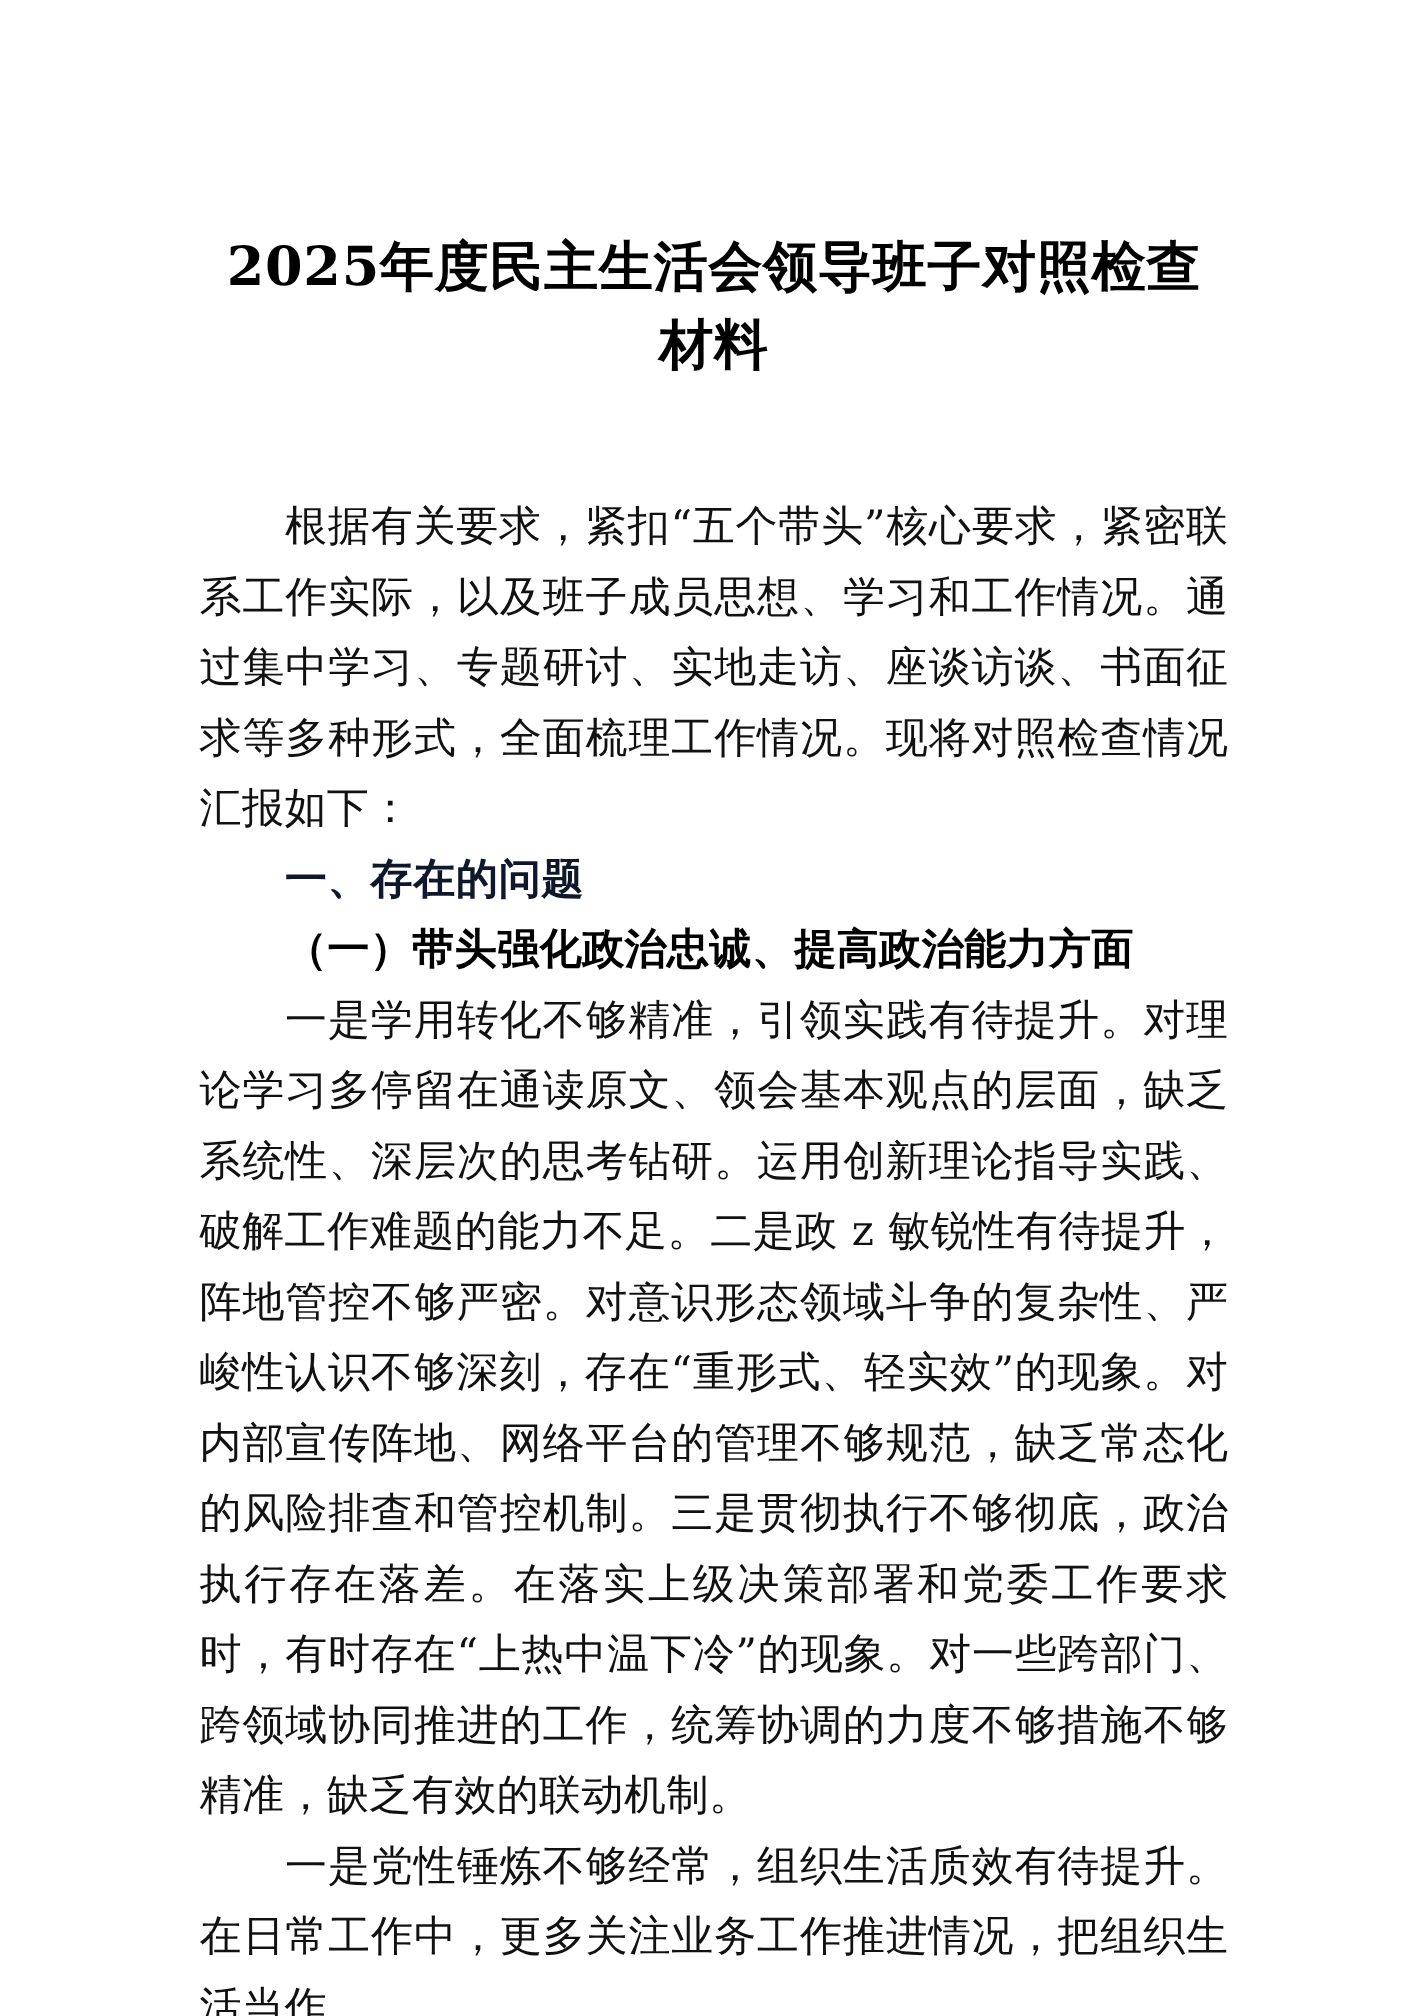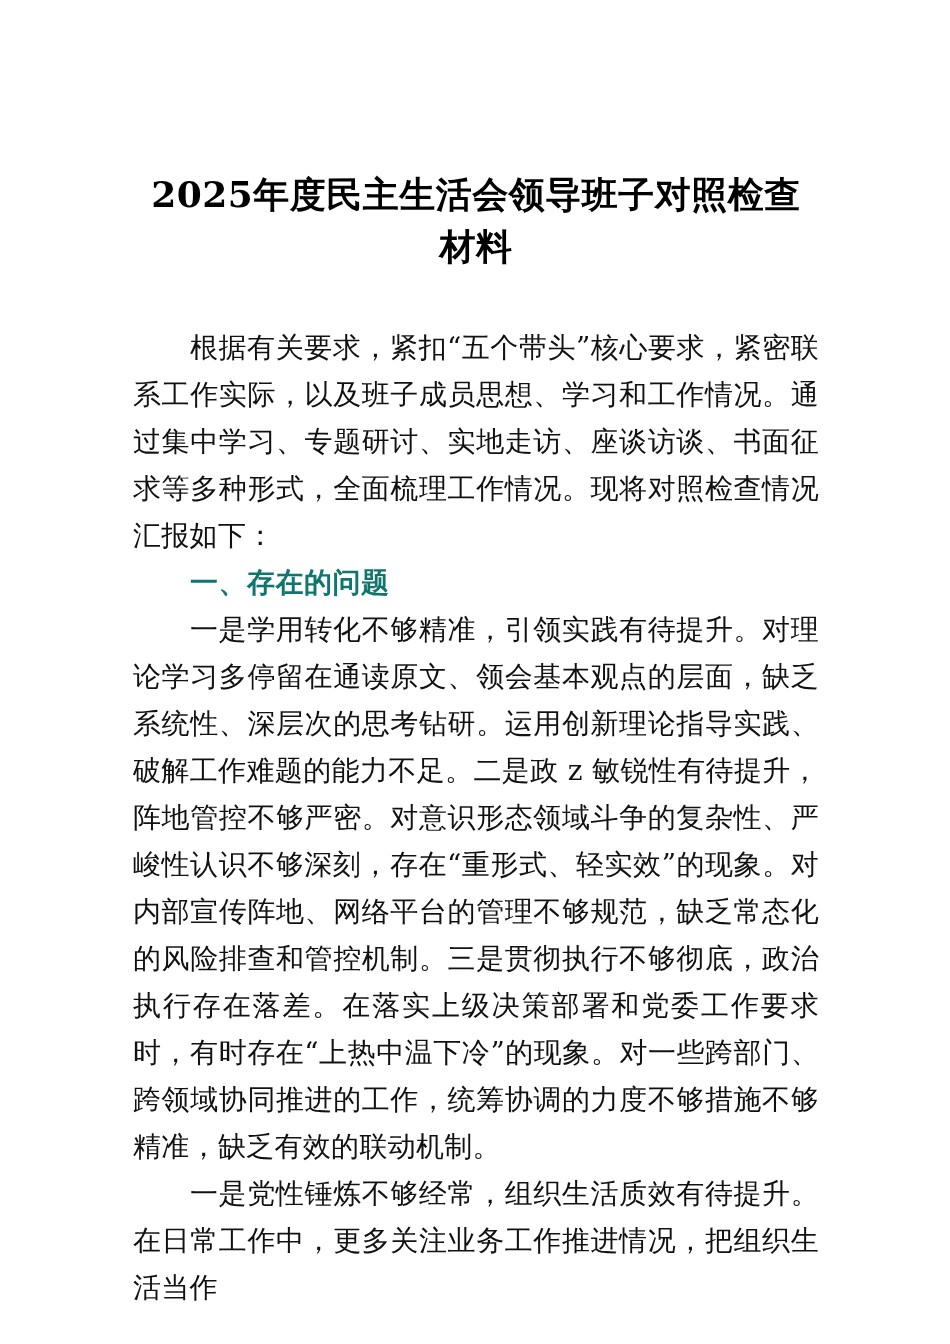--- a/index.html
+++ b/index.html
@@ -34,53 +34,53 @@
   }
 
   
   .doc-title {
     font-family: "DejaVu Serif", "Liberation Serif", serif;
     font-weight: bold;
     font-size: 36px;
     line-height: 52px;
     text-align: center;
     letter-spacing: 0.5px;
-    margin: 16px;
+    margin: 0;
     padding-top: 152px;
     color: #000000;
     text-rendering: optimizeLegibility;
   }
 
   
   .para {
     font-family: "DejaVu Serif", "Liberation Serif", serif;
     font-size: 28px;
     line-height: 47px;
     text-align: justify;
     text-justify: inter-ideograph;
     text-indent: 57px;
     margin: 0;
     letter-spacing: 0.3px;
     color: #111111;
   }
 
   .para.first-body {
-    margin-top: 52px;
+    margin-top: 71px;
   }
 
   
   .h1-heading {
     font-family: "DejaVu Sans", "Liberation Sans", sans-serif;
     font-weight: bold;
     font-size: 28px;
     line-height: 47px;
     text-indent: 57px;
     margin: 0;
     letter-spacing: 0.5px;
-    color: #0f766e;
+    color: #0f172a;
   }
 
   
   .h2-heading {
     font-family: "DejaVu Serif", "Liberation Serif", serif;
     font-weight: bold;
     font-size: 28px;
     line-height: 47px;
     text-indent: 57px;
     margin: 0;
@@ -98,20 +98,21 @@
 
 <div class="page">
   <div class="content">
 
     <h1 class="doc-title">2025年度民主生活会领导班子对照检查材料</h1>
 
     <p class="para first-body">根据有关要求，紧扣“五个带头”核心要求，紧密联系工作实际，以及班子成员思想、学习和工作情况。通过集中学习、专题研讨、实地走访、座谈访谈、书面征求等多种形式，全面梳理工作情况。现将对照检查情况汇报如下：</p>
 
     <h2 class="h1-heading">一、存在的问题</h2>
 
+    <h3 class="h2-heading">（一）带头强化政治忠诚、提高政治能力方面</h3>
 
     <p class="para">一是学用转化不够精准，引领实践有待提升。对理论学习多停留在通读原文、领会基本观点的层面，缺乏系统性、深层次的思考钻研。运用创新理论指导实践、破解工作难题的能力不足。二是政 z 敏锐性有待提升，阵地管控不够严密。对意识形态领域斗争的复杂性、严峻性认识不够深刻，存在“重形式、轻实效”的现象。对内部宣传阵地、网络平台的管理不够规范，缺乏常态化的风险排查和管控机制。三是贯彻执行不够彻底，政治执行存在落差。在落实上级决策部署和党委工作要求时，有时存在“上热中温下冷”的现象。对一些跨部门、跨领域协同推进的工作，统筹协调的力度不够措施不够精准，缺乏有效的联动机制。</p>
 
 
     <p class="para clip-bottom">一是党性锤炼不够经常，组织生活质效有待提升。在日常工作中，更多关注业务工作推进情况，把组织生活当作</p>
 
   </div>
 </div>
 
 </body></html>

